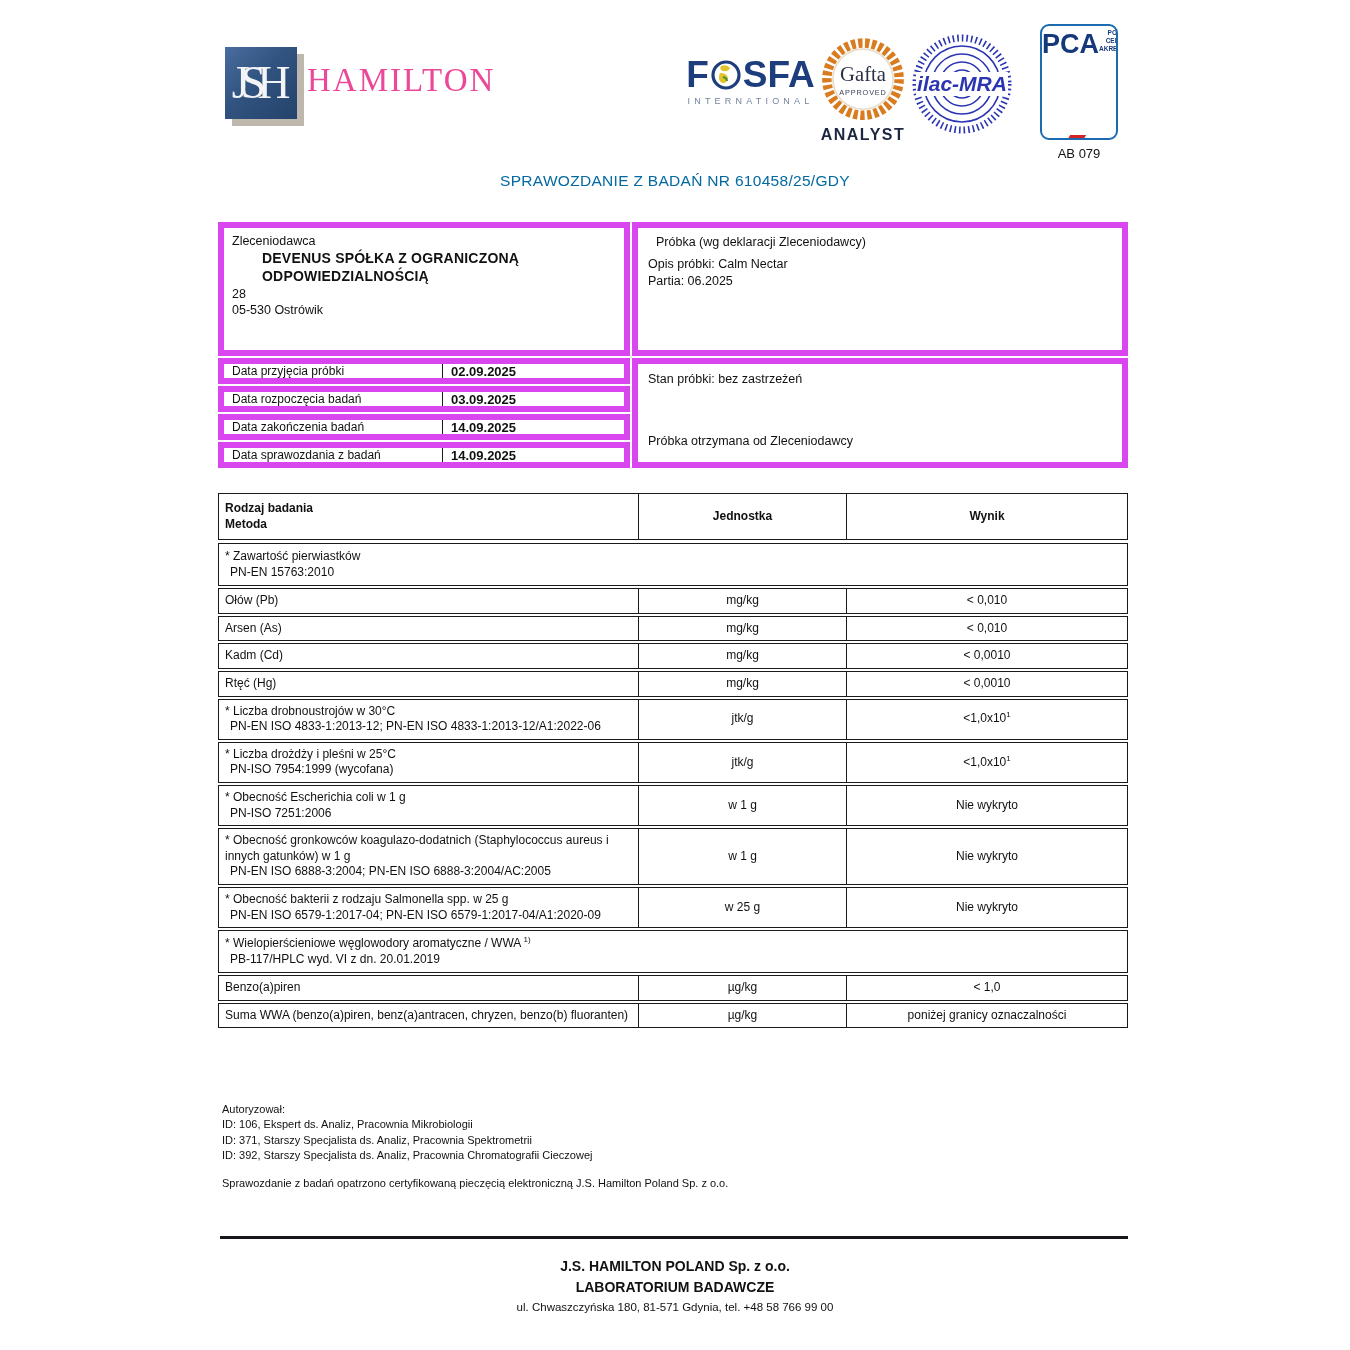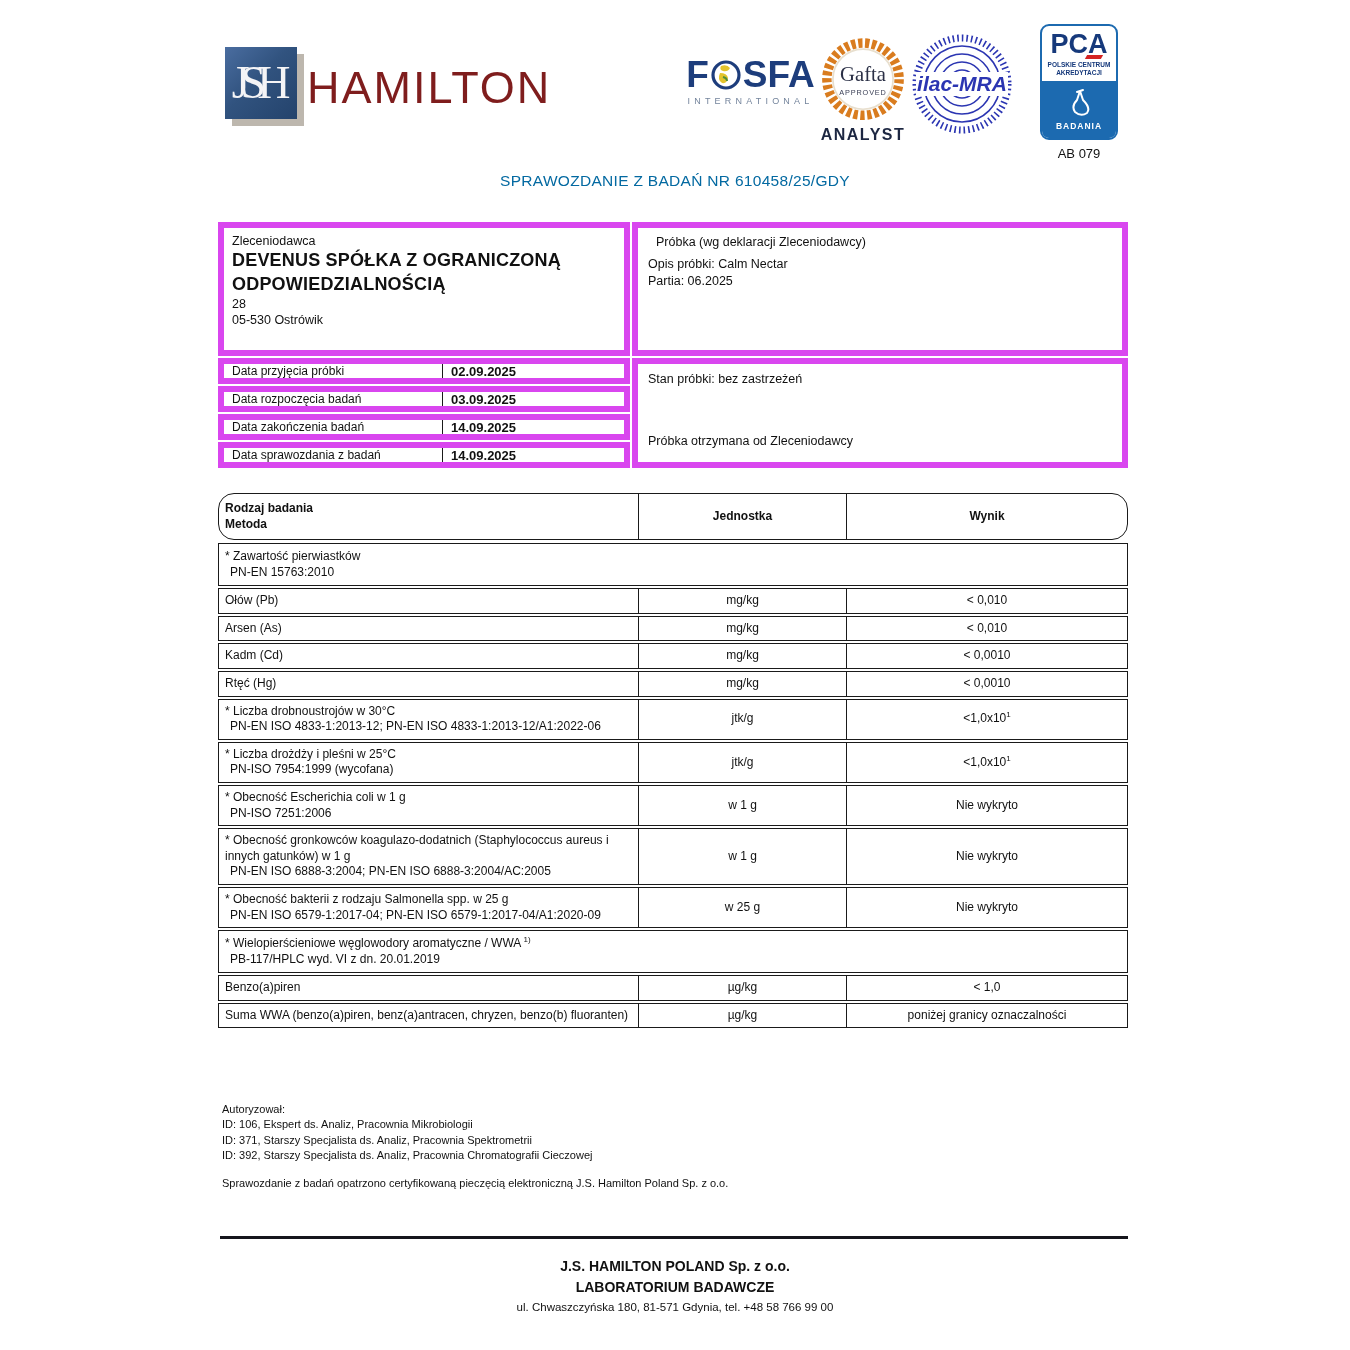--- a/index.html
+++ b/index.html
@@ -5,78 +5,78 @@
   html,body{margin:0;padding:0;background:#ffffff;}
   .page{position:relative;width:1350px;height:1350px;background:#ffffff;overflow:hidden;
         font-family:"Liberation Sans", sans-serif;color:#111;}
 
   
   .logo-jsh{position:absolute;left:225px;top:47px;width:72px;height:72px;
     background:linear-gradient(135deg,#4a6da0 0%,#31537f 45%,#24436c 100%);
     box-shadow:7px 7px 0 #bdb7ae;display:flex;align-items:center;justify-content:center;}
   .logo-jsh span{font-family:"Liberation Serif", serif;color:#f4f4f6;font-size:46px;
     letter-spacing:-9px;padding-right:9px;line-height:1;}
-  .hamilton-word{position:absolute;left:307px;top:62px;font-family:Liberation Sans, sans-serif;
-    font-size:45px;color:#7f1d1d;letter-spacing:2px;}
+  .hamilton-word{position:absolute;left:307px;top:62px;font-family:Liberation Serif, serif;
+    font-size:33px;color:#ec4899;letter-spacing:2px;}
 
   .fosfa{position:absolute;left:683px;top:56px;width:135px;text-align:center;}
   .fosfa-row{display:flex;align-items:center;justify-content:center;gap:1px;
     font-weight:bold;font-size:37px;color:#1d3d7c;line-height:1;}
   .fosfa-globe{width:30px;height:30px;margin:0 1px;}
   .fosfa-sub{margin-top:3px;font-size:9px;letter-spacing:4.2px;color:#74849c;}
 
   .gafta{position:absolute;left:820px;top:36px;width:86px;text-align:center;}
   .gafta svg{display:block;margin:0 auto;}
   .gafta-analyst{margin-top:2px;font-weight:bold;font-size:16px;letter-spacing:1.5px;color:#1d2742;}
 
   .ilac{position:absolute;left:912px;top:34px;width:100px;height:100px;}
 
   .pca{position:absolute;left:1040px;top:24px;width:78px;text-align:center;}
   .pca-badge{width:78px;height:116px;border:2px solid #1c6ab0;border-radius:9px;box-sizing:border-box;
-    background:#fff;overflow:hidden;display:flex;flex-direction:column;}
+    background:#fff;overflow:hidden;display:flex;}
   .pca-acro{font-weight:bold;font-size:27px;color:#16397b;line-height:1;margin-top:5px;position:relative;}
   .pca-acro .red-bar{position:absolute;display:block;width:16px;height:4px;background:#d42322;
     right:14px;bottom:-1px;transform:skewX(-30deg);}
   .pca-lines{font-size:6.5px;font-weight:bold;color:#16397b;line-height:1.25;margin-top:3px;}
   .pca-blue{margin-top:4px;flex:1;background:#1c6ab0;display:flex;flex-direction:column;
     align-items:center;justify-content:center;gap:3px;}
   .pca-badania{color:#fff;font-weight:bold;font-size:8.5px;letter-spacing:1px;}
   .pca-ab{margin-top:6px;font-size:13px;color:#111;}
 
   
   .doc-title{position:absolute;top:172px;left:0;width:100%;text-align:center;
     font-size:15.5px;letter-spacing:0.3px;color:#0369a1;}
 
   
   .info{position:absolute;left:218px;top:222px;width:910px;display:flex;gap:2px;}
   .info .colL{width:412px;display:flex;flex-direction:column;gap:2px;}
   .info .colR{flex:1;display:flex;flex-direction:column;gap:2px;}
   .box{border:6px solid #d946ef;box-sizing:border-box;background:#fff;}
   .client-box{height:134px;padding:5px 8px;font-size:12.5px;line-height:1.3;}
-  .client-name{font-weight:bold;font-size:18px;letter-spacing:0.2px;}
+  .client-name{font-weight:bold;font-size:14px;letter-spacing:0.2px;margin-left:30px;}
   .date-row{height:26px;display:flex;}
   .date-row .dl{width:219px;display:flex;align-items:center;padding:0 8px;font-size:12px;
     border-right:1px solid #1a1a1a;box-sizing:border-box;}
   .date-row .dv{flex:1;display:flex;align-items:center;padding:0 8px;font-size:13px;font-weight:bold;}
   .sample-box{height:134px;padding:6px 10px;font-size:12.5px;line-height:1.3;}
   .sample-box .s-head{margin-bottom:6px;margin-left:8px;}
   .status-box{height:110px;position:relative;font-size:12.5px;}
   .status-box .st1{position:absolute;left:10px;top:8px;}
   .status-box .st2{position:absolute;left:10px;top:70px;}
 
   
   .results{position:absolute;left:218px;top:493px;width:910px;}
   .t-row{border:1px solid #1a1a1a;box-sizing:border-box;display:flex;margin-bottom:2px;background:#fff;}
   .t-row .c1{width:419px;box-sizing:border-box;padding:4px 6px;display:flex;flex-direction:column;justify-content:center;}
   .t-row .c2{width:208px;box-sizing:border-box;border-left:1px solid #1a1a1a;display:flex;
     align-items:center;justify-content:center;text-align:center;padding:2px;}
   .t-row .c3{flex:1;box-sizing:border-box;border-left:1px solid #1a1a1a;display:flex;
     align-items:center;justify-content:center;text-align:right;padding:2px;}
   .t-row{font-size:12px;line-height:1.3;}
-  .t-head{min-height:47px;font-weight:bold;margin-bottom:3px;border-radius:16px;}
+  .t-head{min-height:47px;font-weight:bold;margin-bottom:3px;}
   .t-section{min-height:40px;padding:5px 6px;display:flex;flex-direction:column;justify-content:center;}
   .t-section .m-line, .c1 .m-line{padding-left:5px;}
   .t-result{min-height:24px;}
   sup{font-size:8px;vertical-align:super;line-height:0;}
 
   
   .footnote{position:absolute;left:222px;top:1031px;width:906px;font-size:12.5px;}
   .footnote sup{font-size:9px;}
   .footnote .fn-text{margin-left:18px;}
   .auth{position:absolute;left:222px;top:1102px;font-size:11px;line-height:1.4;color:#111;}

